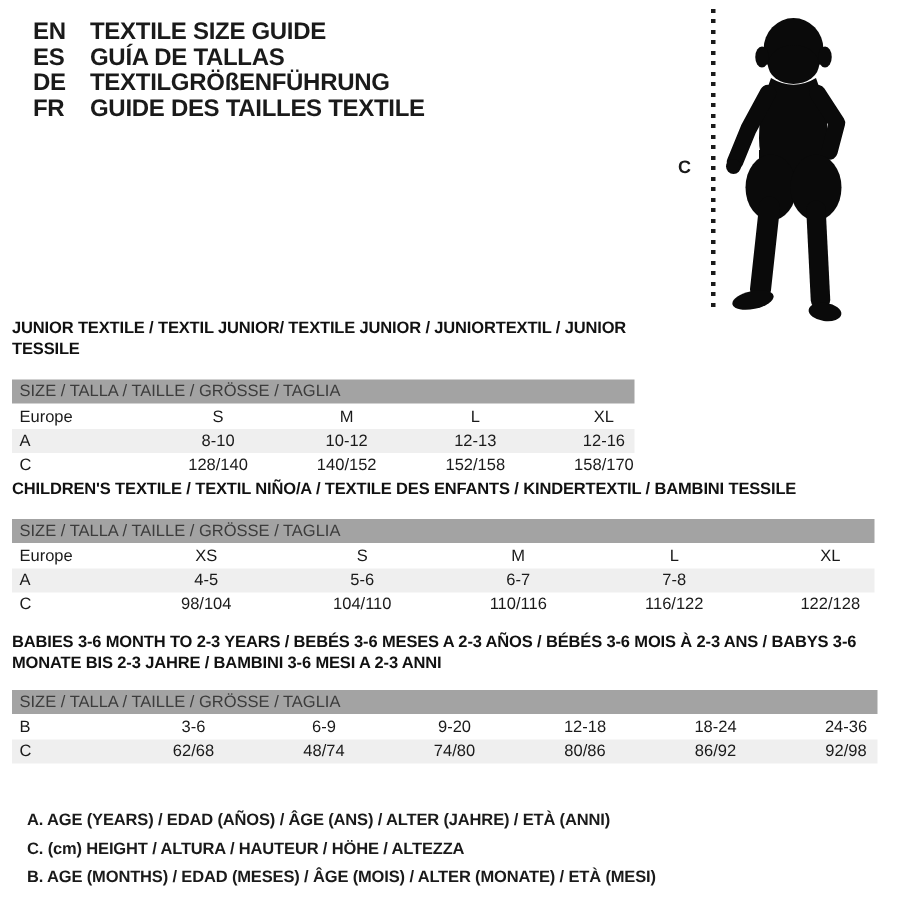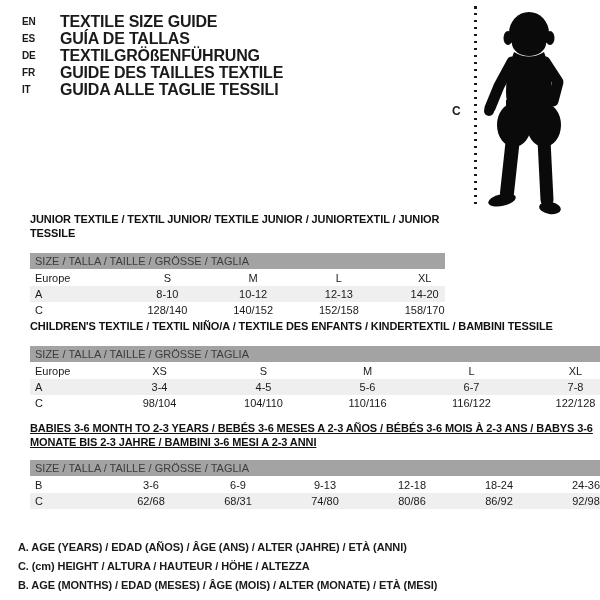--- a/index.html
+++ b/index.html
@@ -8,44 +8,44 @@
     position:relative;
     width:600px; height:600px;
     background:#ffffff;
     font-family:"Liberation Sans", sans-serif;
     color:#1a1a1a;
     overflow:hidden;
   }
   
   .lang-block { position:absolute; top:13px; left:22px; }
   .lang-row { display:flex; height:17px; line-height:17px; }
-  .lang-code { width:38px; font-size:10px; font-weight:bold; letter-spacing:-0.2px; }
+  .lang-code { width:38px; font-size:16px; font-weight:bold; letter-spacing:-0.2px; }
   .lang-label { font-size:16px; font-weight:bold; letter-spacing:-0.2px; }
 
   
   .height-line {
     position:absolute; left:474px; top:6px; width:3px; height:200px;
     background:repeating-linear-gradient(to bottom, #1a1a1a 0 2.5px, transparent 2.5px 7px);
   }
   .figure-label {
     position:absolute; left:452px; top:104px;
     font-size:12px; font-weight:bold;
   }
   .baby-svg { position:absolute; left:481px; top:8px; width:90px; height:210px; }
 
   
-  .table-block { position:absolute; left:30px; }
+  .table-block { position:absolute; left:8px; }
   .tb1 { top:212px; width:415px; }
   .tb2 { top:319px; width:575px; }
   .tb3 { top:421px; width:577px; }
   .table-title {
     font-size:11px; font-weight:bold; letter-spacing:-0.1px;
     line-height:14px; margin-bottom:13px; color:#111;
   }
-  .tb3 .table-title { margin-bottom:11px;text-decoration:underline; }
+  .tb3 .table-title { margin-bottom:11px; }
   .size-bar {
     height:16px; line-height:16px; background:#a3a3a3;
     font-size:11px; color:#3c3c3c; padding-left:5px;
     margin-bottom:1px;
   }
   .trow { display:grid; height:16px; line-height:16px; font-size:11px;gap:45px; }
   .tb1 .trow { grid-template-columns:72px repeat(4,1fr); }
   .tb2 .trow { grid-template-columns:55px repeat(5,1fr); }
   .tb3 .trow { grid-template-columns:55px repeat(6,1fr); }
   .trow.alt { background:#efefef; }
@@ -68,24 +68,20 @@
     <span class="lang-code">ES</span>
     <span class="lang-label">GUÍA DE TALLAS</span>
   </div>
   <div class="lang-row">
     <span class="lang-code">DE</span>
     <span class="lang-label">TEXTILGRÖßENFÜHRUNG</span>
   </div>
   <div class="lang-row">
     <span class="lang-code">FR</span>
     <span class="lang-label">GUIDE DES TAILLES TEXTILE</span>
-  </div>
-  <div class="lang-row">
-    <span class="lang-code">IT</span>
-    <span class="lang-label">GUIDA ALLE TAGLIE TESSILI</span>
   </div>
 </div>
 
 <div class="height-line"></div>
 <div class="figure-label">C</div>
 <svg class="baby-svg" viewBox="0 0 90 210" xmlns="http://www.w3.org/2000/svg">
   <g fill="#0a0a0a" stroke="none">
 
     <ellipse cx="48" cy="25" rx="20" ry="21"></ellipse>
     <ellipse cx="48" cy="35" rx="17" ry="13"></ellipse>
@@ -120,21 +116,21 @@
     <div class="tcell">S</div>
     <div class="tcell">M</div>
     <div class="tcell">L</div>
     <div class="tcell">XL</div>
   </div>
   <div class="trow alt">
     <div class="row-label">A</div>
     <div class="tcell">8-10</div>
     <div class="tcell">10-12</div>
     <div class="tcell">12-13</div>
-    <div class="tcell">14-20</div>
+    <div class="tcell">12-16</div>
   </div>
   <div class="trow">
     <div class="row-label">C</div>
     <div class="tcell">128/140</div>
     <div class="tcell">140/152</div>
     <div class="tcell">152/158</div>
     <div class="tcell">158/170</div>
   </div>
 </div>
 
@@ -144,21 +140,20 @@
   <div class="trow">
     <div class="row-label">Europe</div>
     <div class="tcell">XS</div>
     <div class="tcell">S</div>
     <div class="tcell">M</div>
     <div class="tcell">L</div>
     <div class="tcell">XL</div>
   </div>
   <div class="trow alt">
     <div class="row-label">A</div>
-    <div class="tcell">3-4</div>
     <div class="tcell">4-5</div>
     <div class="tcell">5-6</div>
     <div class="tcell">6-7</div>
     <div class="tcell">7-8</div>
   </div>
   <div class="trow">
     <div class="row-label">C</div>
     <div class="tcell">98/104</div>
     <div class="tcell">104/110</div>
     <div class="tcell">110/116</div>
@@ -167,29 +162,29 @@
   </div>
 </div>
 
 <div class="table-block tb3">
   <div class="table-title">BABIES 3-6 MONTH TO 2-3 YEARS / BEBÉS 3-6 MESES A 2-3 AÑOS / BÉBÉS 3-6 MOIS À 2-3 ANS / BABYS 3-6 MONATE BIS 2-3 JAHRE / BAMBINI 3-6 MESI A 2-3 ANNI</div>
   <div class="size-bar">SIZE / TALLA / TAILLE / GRÖSSE / TAGLIA</div>
   <div class="trow">
     <div class="row-label">B</div>
     <div class="tcell">3-6</div>
     <div class="tcell">6-9</div>
-    <div class="tcell">9-13</div>
+    <div class="tcell">9-20</div>
     <div class="tcell">12-18</div>
     <div class="tcell">18-24</div>
     <div class="tcell">24-36</div>
   </div>
   <div class="trow alt">
     <div class="row-label">C</div>
     <div class="tcell">62/68</div>
-    <div class="tcell">68/31</div>
+    <div class="tcell">48/74</div>
     <div class="tcell">74/80</div>
     <div class="tcell">80/86</div>
     <div class="tcell">86/92</div>
     <div class="tcell">92/98</div>
   </div>
 </div>
 
 <div class="footnotes">
   <div class="footnote">A. AGE (YEARS) / EDAD (AÑOS) / ÂGE (ANS) / ALTER (JAHRE) / ETÀ (ANNI)</div>
   <div class="footnote">C. (cm) HEIGHT / ALTURA / HAUTEUR / HÖHE / ALTEZZA</div>

